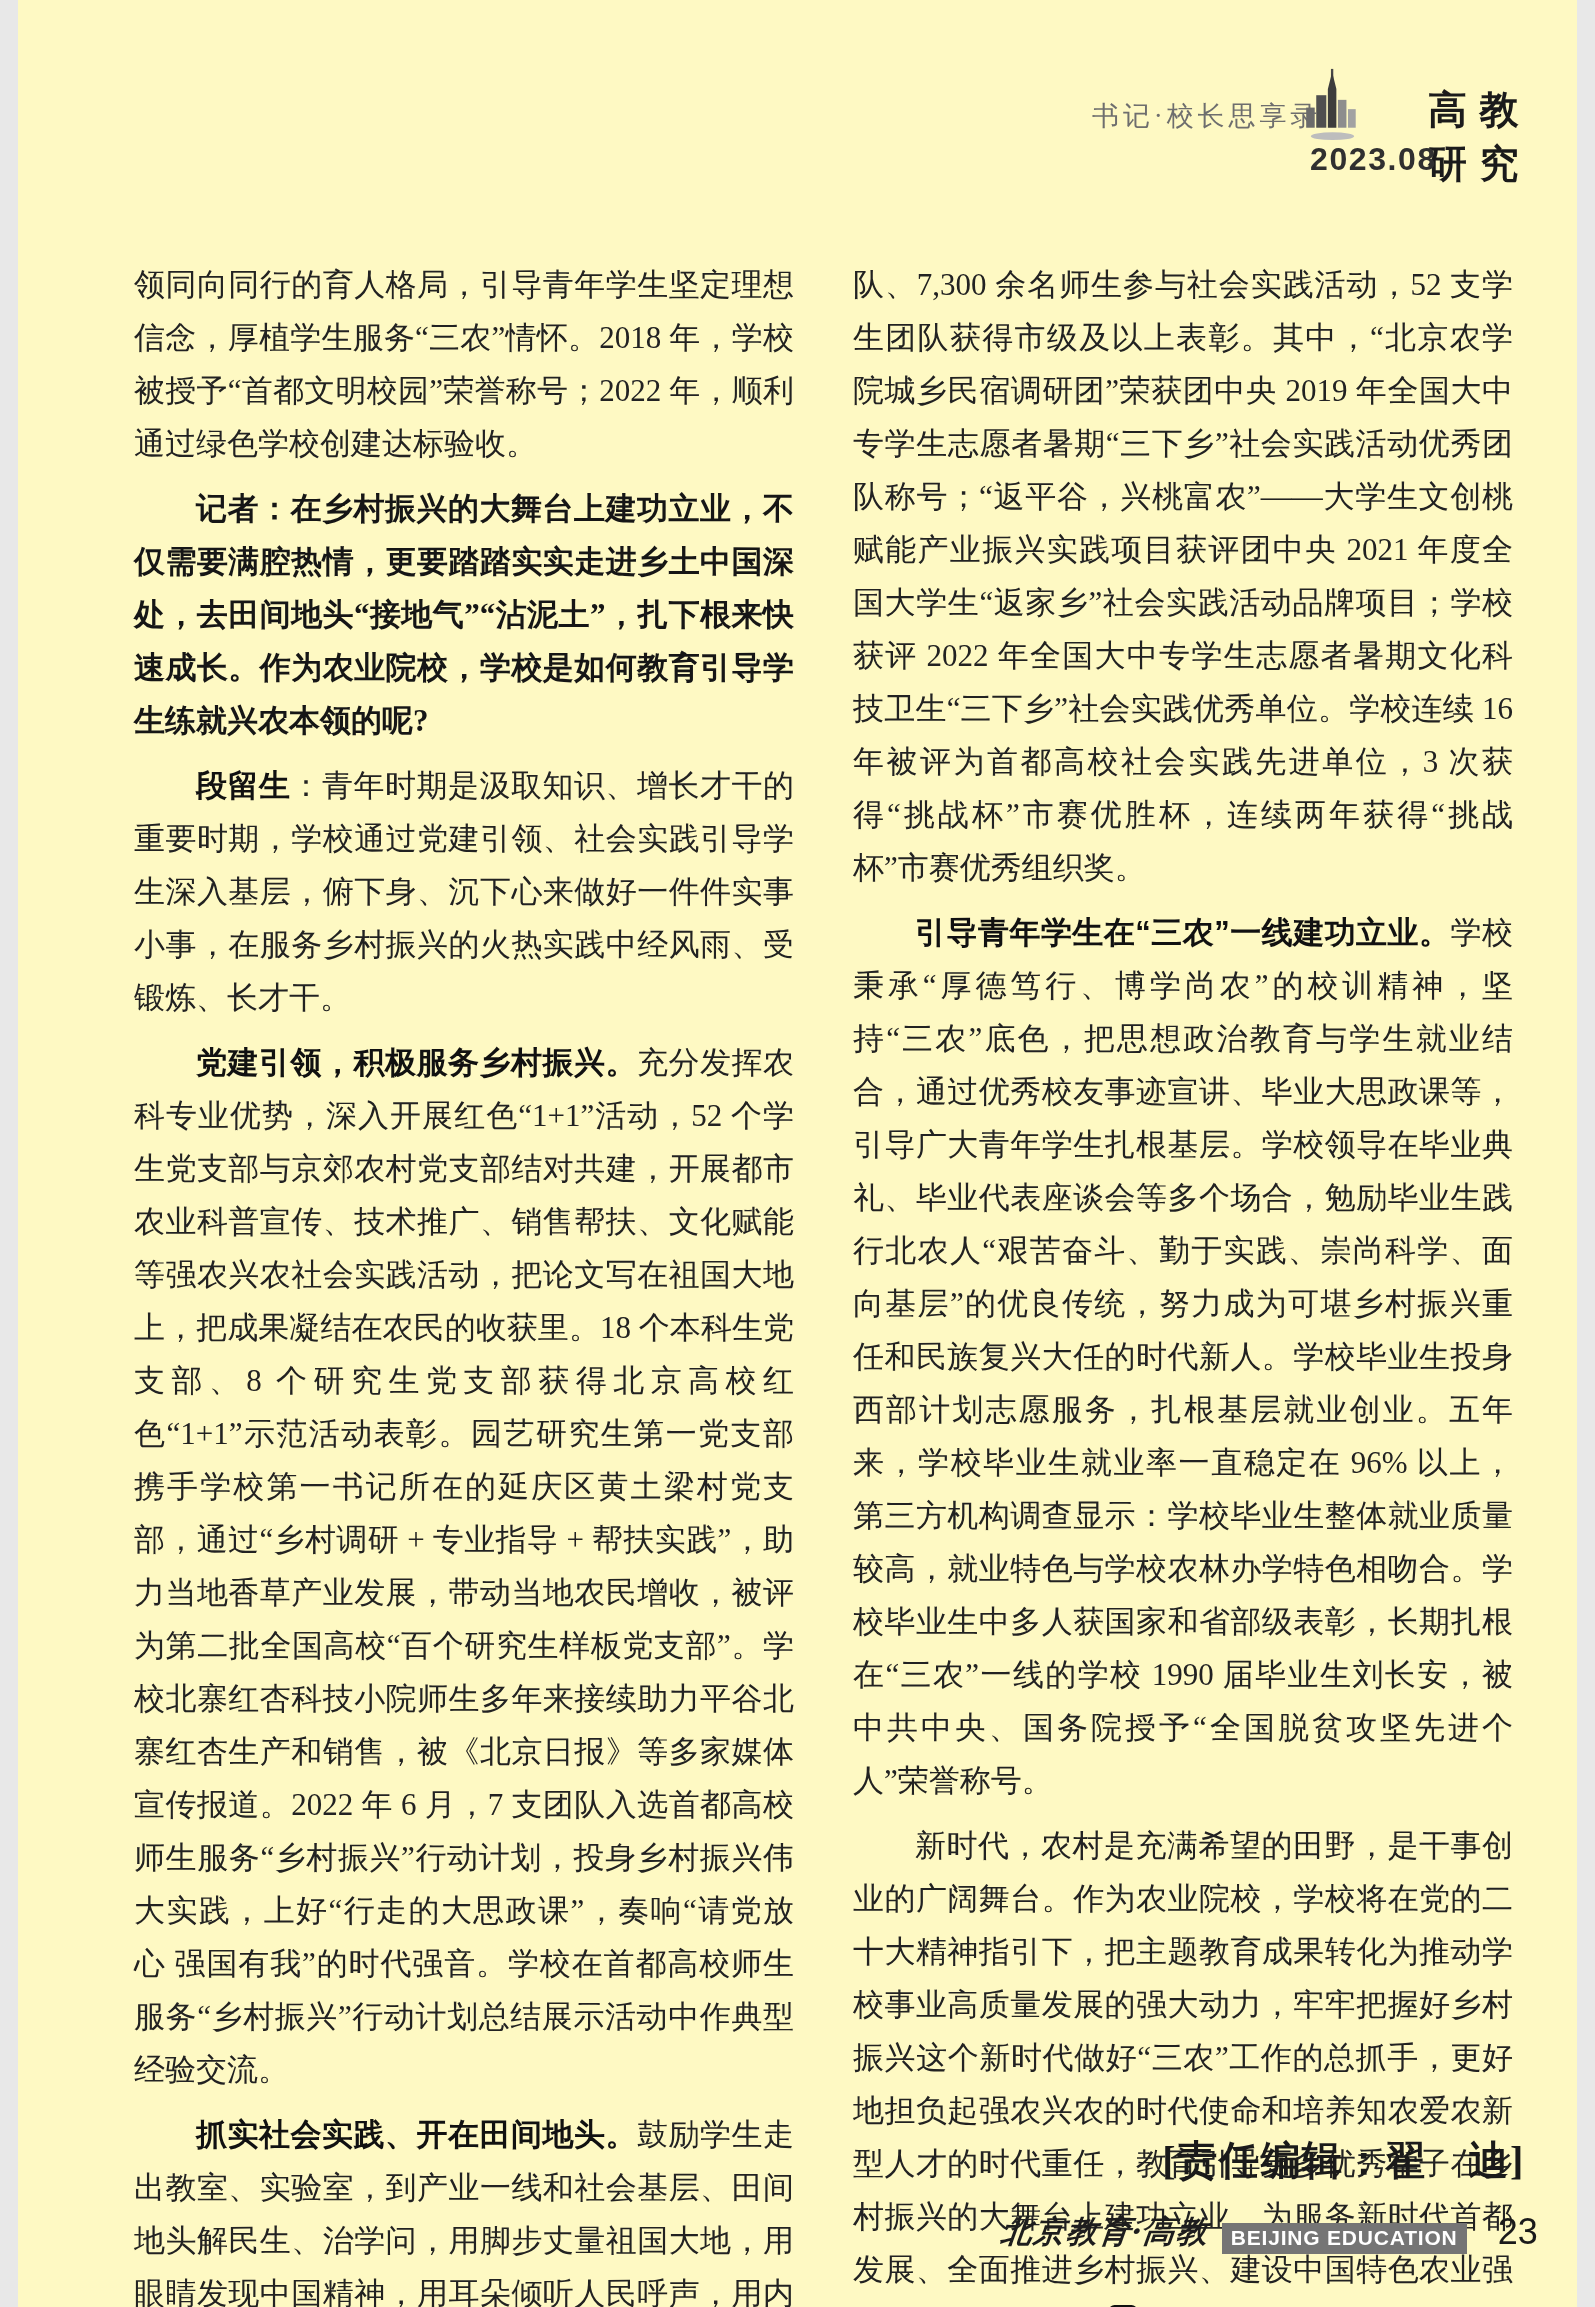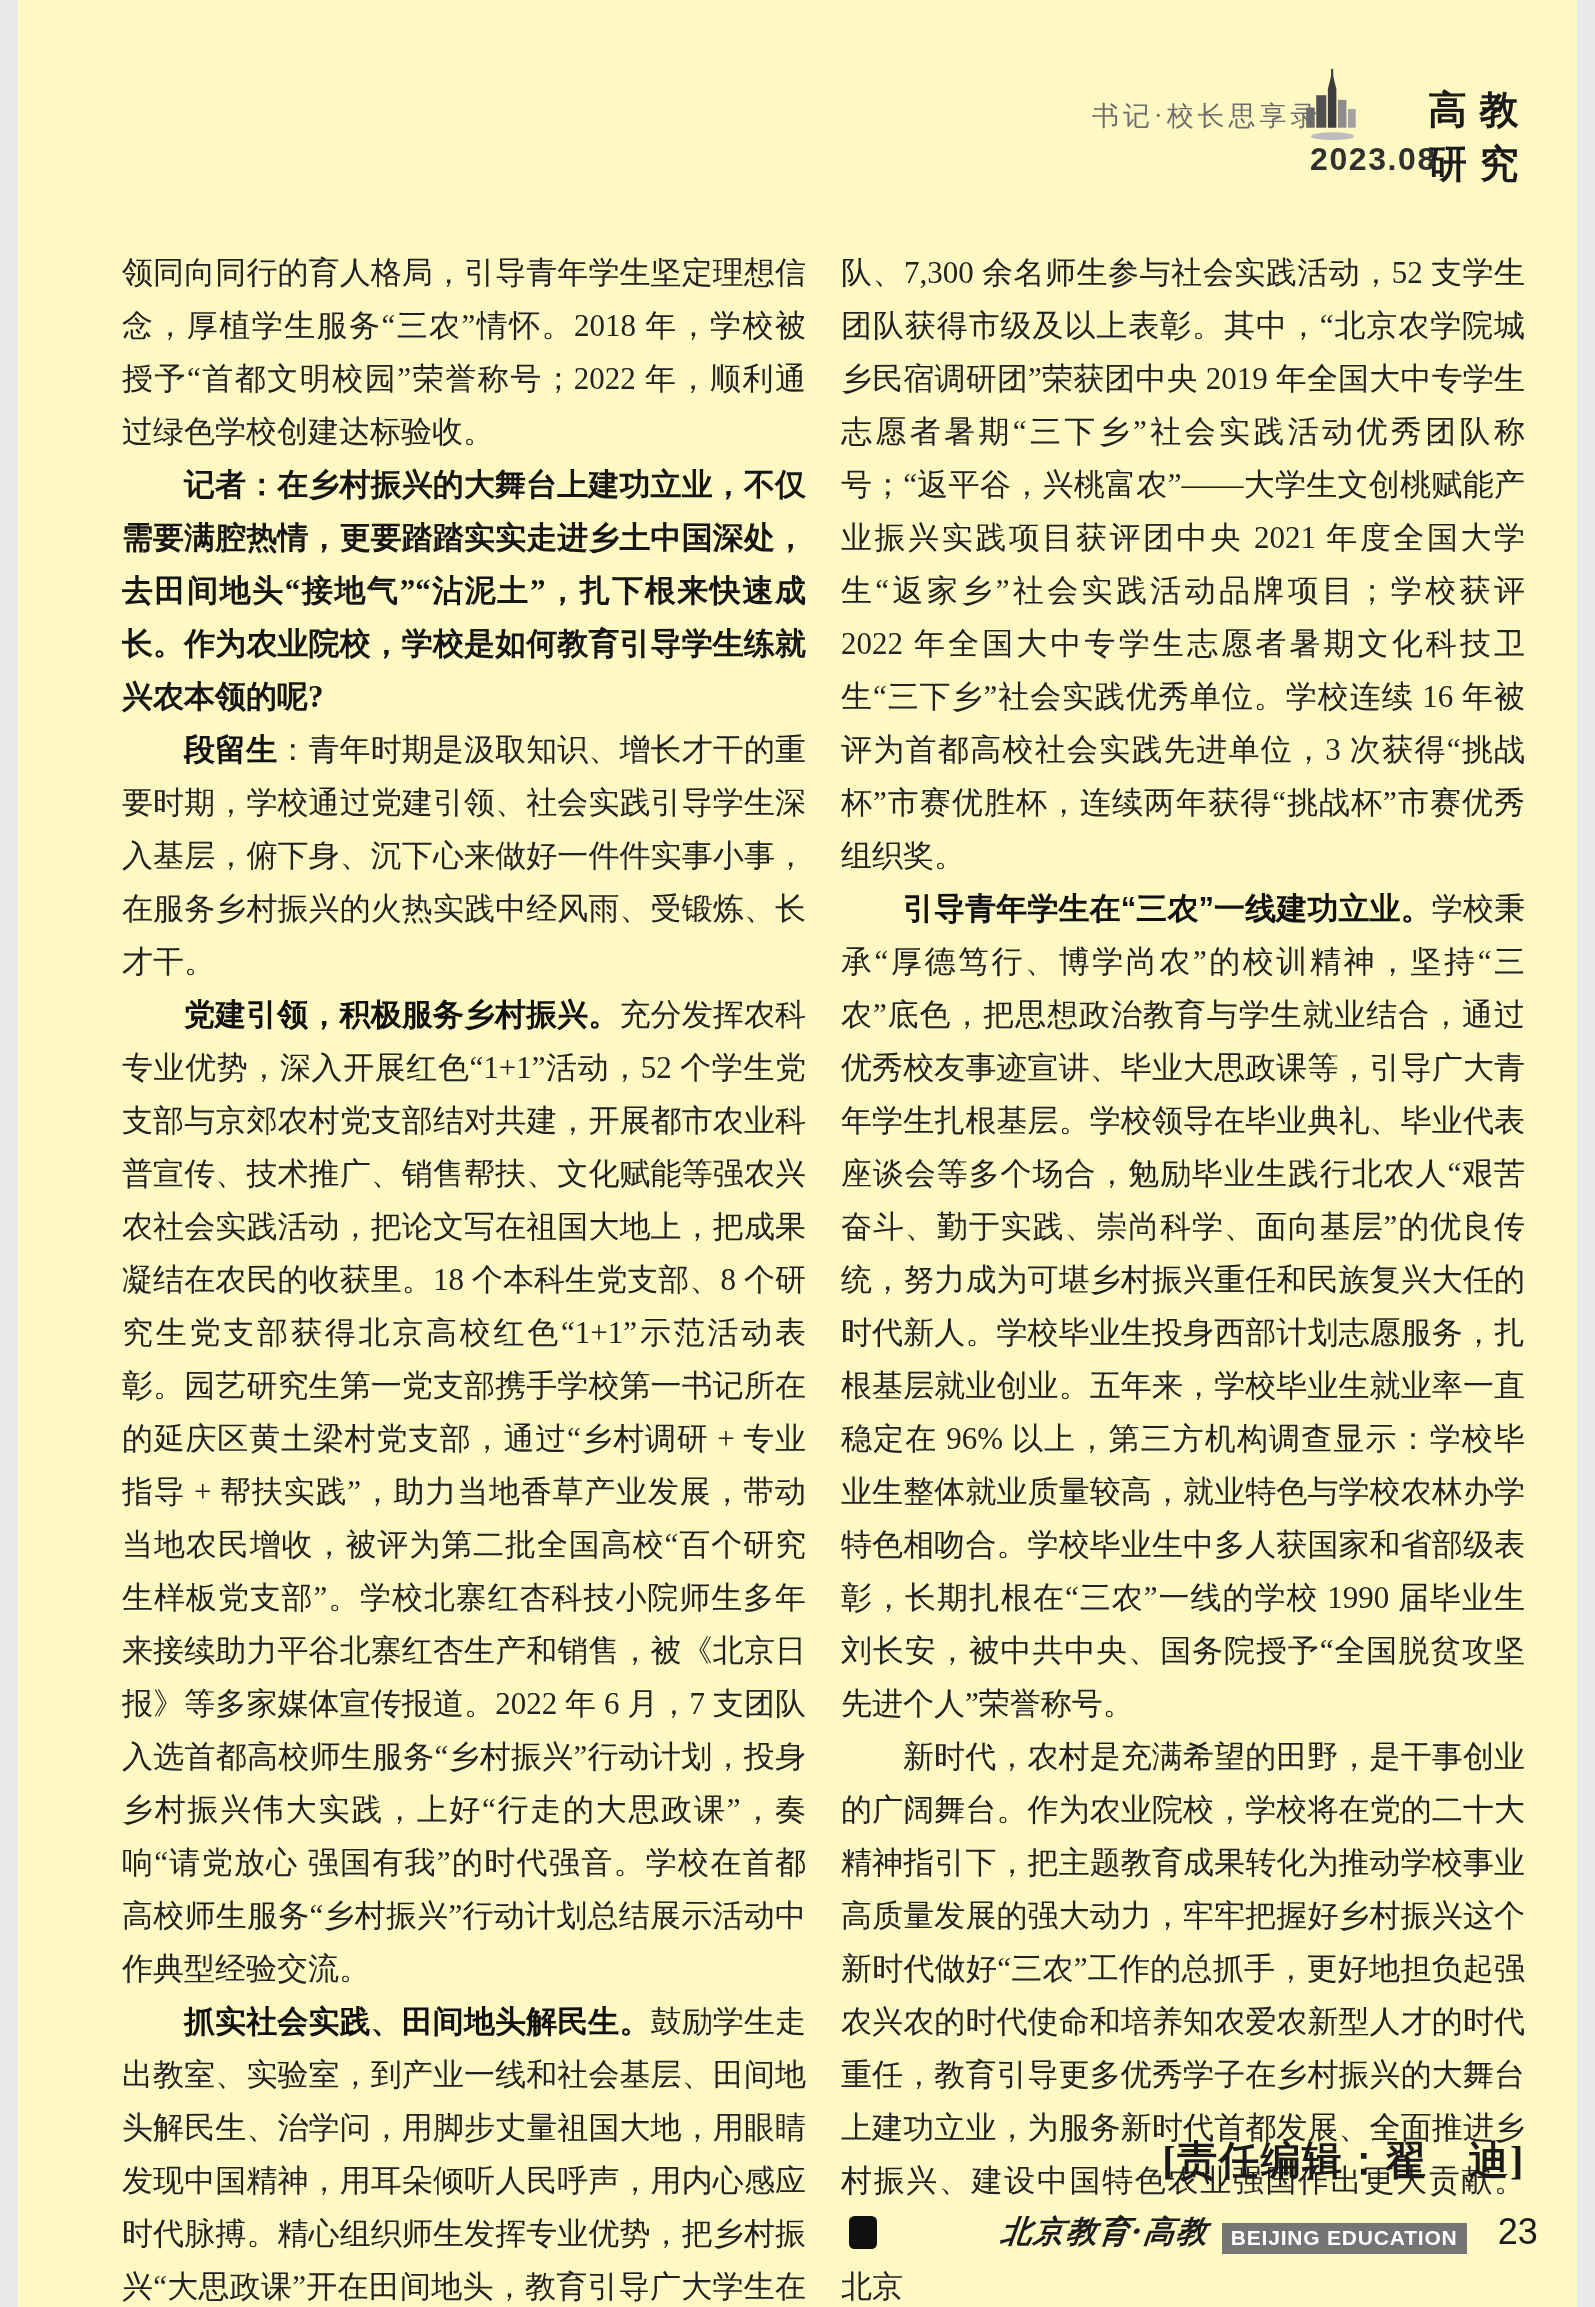--- a/index.html
+++ b/index.html
@@ -29,21 +29,21 @@
 
   
   .columns {
     position:absolute; left:104px; top:246px; width:1403px;
     display:flex; gap:35px;
   }
   .col {
     width:684px; font-size:31px; line-height:53px;
     text-align:justify; color:#222;
   }
-  .col p { margin:0; text-indent:2em; }
+  .col p { margin:12px; text-indent:2em; }
   .col p.no-indent { text-indent:0; }
   .kai { font-weight:700; color:#161616; }
   .lead {
     font-family:"Liberation Sans","DejaVu Sans",sans-serif;
     font-weight:700; color:#111;
   }
   .seal {
     display:inline-block; width:28px; height:33px; margin-left:7.8px;
     background:#101010; border-radius:5.5px; vertical-align:-4.7px;
     text-align:center;
@@ -99,21 +99,21 @@
     <div class="hdr-issue">2023.08</div>
   </div>
 
   <div class="columns">
 
     <div class="col">
       <p class="no-indent"><span>领同向同行的育人格局，引导青年学生坚定理想信念，厚植学生服务“三农”情怀。2018 年，学校被授予“首都文明校园”荣誉称号；2022 年，顺利通过绿色学校创建达标验收。</span></p>
       <p class="kai"><span>记者：在乡村振兴的大舞台上建功立业，不仅需要满腔热情，更要踏踏实实走进乡土中国深处，去田间地头“接地气”“沾泥土”，扎下根来快速成长。作为农业院校，学校是如何教育引导学生练就兴农本领的呢?</span></p>
       <p><span class="lead">段留生</span><span>：青年时期是汲取知识、增长才干的重要时期，学校通过党建引领、社会实践引导学生深入基层，俯下身、沉下心来做好一件件实事小事，在服务乡村振兴的火热实践中经风雨、受锻炼、长才干。</span></p>
       <p><span class="lead">党建引领，积极服务乡村振兴。</span><span>充分发挥农科专业优势，深入开展红色“1+1”活动，52 个学生党支部与京郊农村党支部结对共建，开展都市农业科普宣传、技术推广、销售帮扶、文化赋能等强农兴农社会实践活动，把论文写在祖国大地上，把成果凝结在农民的收获里。18 个本科生党支部、8 个研究生党支部获得北京高校红色“1+1”示范活动表彰。园艺研究生第一党支部携手学校第一书记所在的延庆区黄土梁村党支部，通过“乡村调研 + 专业指导 + 帮扶实践”，助力当地香草产业发展，带动当地农民增收，被评为第二批全国高校“百个研究生样板党支部”。学校北寨红杏科技小院师生多年来接续助力平谷北寨红杏生产和销售，被《北京日报》等多家媒体宣传报道。2022 年 6 月，7 支团队入选首都高校师生服务“乡村振兴”行动计划，投身乡村振兴伟大实践，上好“行走的大思政课”，奏响“请党放心 强国有我”的时代强音。学校在首都高校师生服务“乡村振兴”行动计划总结展示活动中作典型经验交流。</span></p>
-      <p><span class="lead">抓实社会实践、田间地头解民生。</span><span>鼓励学生走出教室、实验室，到产业一线和社会基层、田间地头解民生、治学问，用脚步丈量祖国大地，用眼睛发现中国精神，用耳朵倾听人民呼声，用内心感应时代脉搏。精心组织师生发挥专业优势，把乡村振兴“大思政课”开在田间地头，教育引导广大学生在实践中受教育、长才干、作贡献。五年来，累计 880 余支学生团</span></p>
+      <p><span class="lead">抓实社会实践、开在田间地头。</span><span>鼓励学生走出教室、实验室，到产业一线和社会基层、田间地头解民生、治学问，用脚步丈量祖国大地，用眼睛发现中国精神，用耳朵倾听人民呼声，用内心感应时代脉搏。精心组织师生发挥专业优势，把乡村振兴“大思政课”开在田间地头，教育引导广大学生在实践中受教育、长才干、作贡献。五年来，累计 880 余支学生团</span></p>
     </div>
 
     <div class="col">
       <p class="no-indent"><span>队、7,300 余名师生参与社会实践活动，52 支学生团队获得市级及以上表彰。其中，“北京农学院城乡民宿调研团”荣获团中央 2019 年全国大中专学生志愿者暑期“三下乡”社会实践活动优秀团队称号；“返平谷，兴桃富农”——大学生文创桃赋能产业振兴实践项目获评团中央 2021 年度全国大学生“返家乡”社会实践活动品牌项目；学校获评 2022 年全国大中专学生志愿者暑期文化科技卫生“三下乡”社会实践优秀单位。学校连续 16 年被评为首都高校社会实践先进单位，3 次获得“挑战杯”市赛优胜杯，连续两年获得“挑战杯”市赛优秀组织奖。</span></p>
       <p><span class="lead">引导青年学生在“三农”一线建功立业。</span><span>学校秉承“厚德笃行、博学尚农”的校训精神，坚持“三农”底色，把思想政治教育与学生就业结合，通过优秀校友事迹宣讲、毕业大思政课等，引导广大青年学生扎根基层。学校领导在毕业典礼、毕业代表座谈会等多个场合，勉励毕业生践行北农人“艰苦奋斗、勤于实践、崇尚科学、面向基层”的优良传统，努力成为可堪乡村振兴重任和民族复兴大任的时代新人。学校毕业生投身西部计划志愿服务，扎根基层就业创业。五年来，学校毕业生就业率一直稳定在 96% 以上，第三方机构调查显示：学校毕业生整体就业质量较高，就业特色与学校农林办学特色相吻合。学校毕业生中多人获国家和省部级表彰，长期扎根在“三农”一线的学校 1990 届毕业生刘长安，被中共中央、国务院授予“全国脱贫攻坚先进个人”荣誉称号。</span></p>
       <p><span>新时代，农村是充满希望的田野，是干事创业的广阔舞台。作为农业院校，学校将在党的二十大精神指引下，把主题教育成果转化为推动学校事业高质量发展的强大动力，牢牢把握好乡村振兴这个新时代做好“三农”工作的总抓手，更好地担负起强农兴农的时代使命和培养知农爱农新型人才的时代重任，教育引导更多优秀学子在乡村振兴的大舞台上建功立业，为服务新时代首都发展、全面推进乡村振兴、建设中国特色农业强国作出更大贡献。</span><span class="seal"></span></p>
         <div>北京</div>
         <p></p>
     </div>
 

